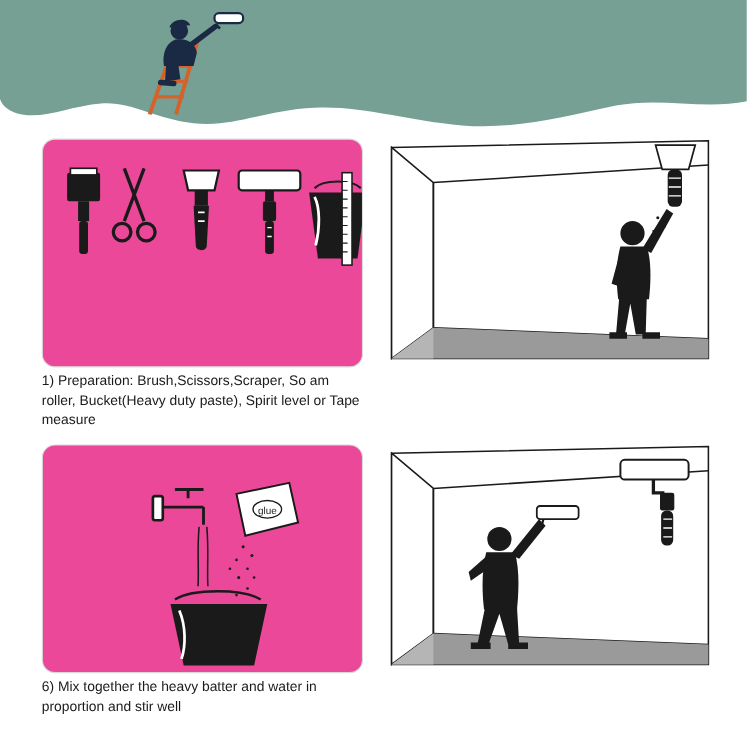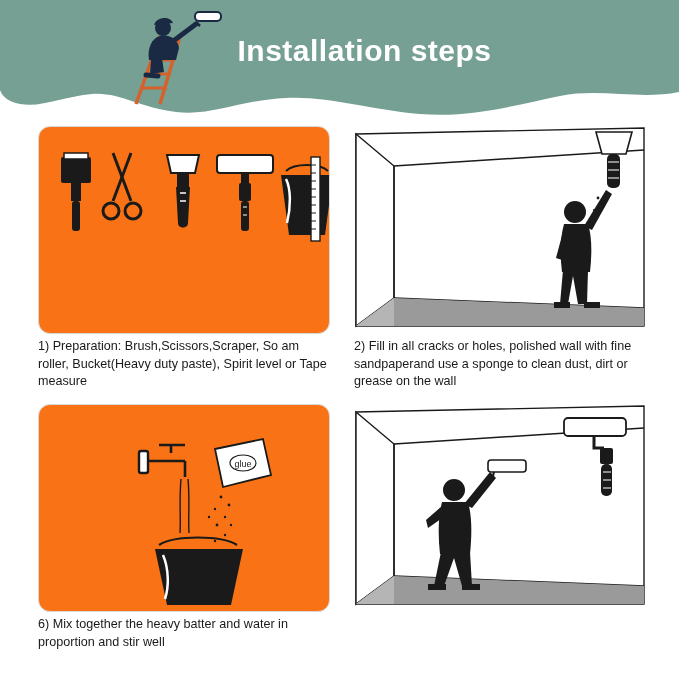--- a/index.html
+++ b/index.html
@@ -62,21 +62,21 @@
   .figure {
     position: relative;
     width: 292px;
     height: 208px;
     box-sizing: border-box;
     overflow: hidden;
   }
   .figure.framed {
     border: 1px solid #d9d9d9;
     border-radius: 12px;
-    background: #f97316;
+    background: #ec4899;
   }
   .figure.plain {
     background: #ffffff;
   }
   .caption {
     position: absolute;
     left: 0;
     top: 212px;
     width: 292px;
     font-size: 12.6px;
@@ -116,21 +116,20 @@
         <path d="M172,42 L196,24" stroke="#1b2a44" stroke-width="5" stroke-linecap="round"></path>
 
         <circle cx="163" cy="28" r="8" fill="#1b2a44"></circle>
 
         <path d="M154,25 C156,17 170,15 173,23 Z" fill="#1b2a44"></path>
 
         <rect x="195" y="12" width="26" height="9" rx="4" fill="#ffffff" stroke="#1b2a44" stroke-width="2"></rect>
         <path d="M196,22 L200,26" stroke="#1b2a44" stroke-width="2.5"></path>
       </g>
     </svg>
-    <div class="banner-title">Installation steps</div>
   </div>
 
   <div class="grid">
 
     <div class="cell">
       <div class="figure framed">
         <svg width="292" height="208" viewBox="0 0 292 208" xmlns="http://www.w3.org/2000/svg">
 
           <g>
             <rect x="22" y="30" width="30" height="26" rx="2" fill="#1a1a1a"></rect>
@@ -219,21 +218,20 @@
             <path d="M248,28 L272,28 L278,6 L242,6 Z" fill="#ffffff" stroke="#1a1a1a" stroke-width="1.6"></path>
           </g>
 
           <g fill="#1a1a1a">
             <circle cx="244" cy="72" r="1.4"></circle>
             <circle cx="250" cy="80" r="1.2"></circle>
             <circle cx="240" cy="84" r="1"></circle>
           </g>
         </svg>
       </div>
-      <div class="caption">2)  Fill in all cracks or holes, polished wall with fine  sandpaperand use a sponge to clean dust, dirt or grease on the wall</div>
     </div>
 
     <div class="cell">
       <div class="figure framed">
         <svg width="292" height="208" viewBox="0 0 292 208" xmlns="http://www.w3.org/2000/svg">
 
           <g fill="none" stroke="#1a1a1a" stroke-width="2.6">
             <path d="M108,56 L146,56"></path>
             <path d="M146,56 L146,72"></path>
             <path d="M104,48 L104,66"></path>

